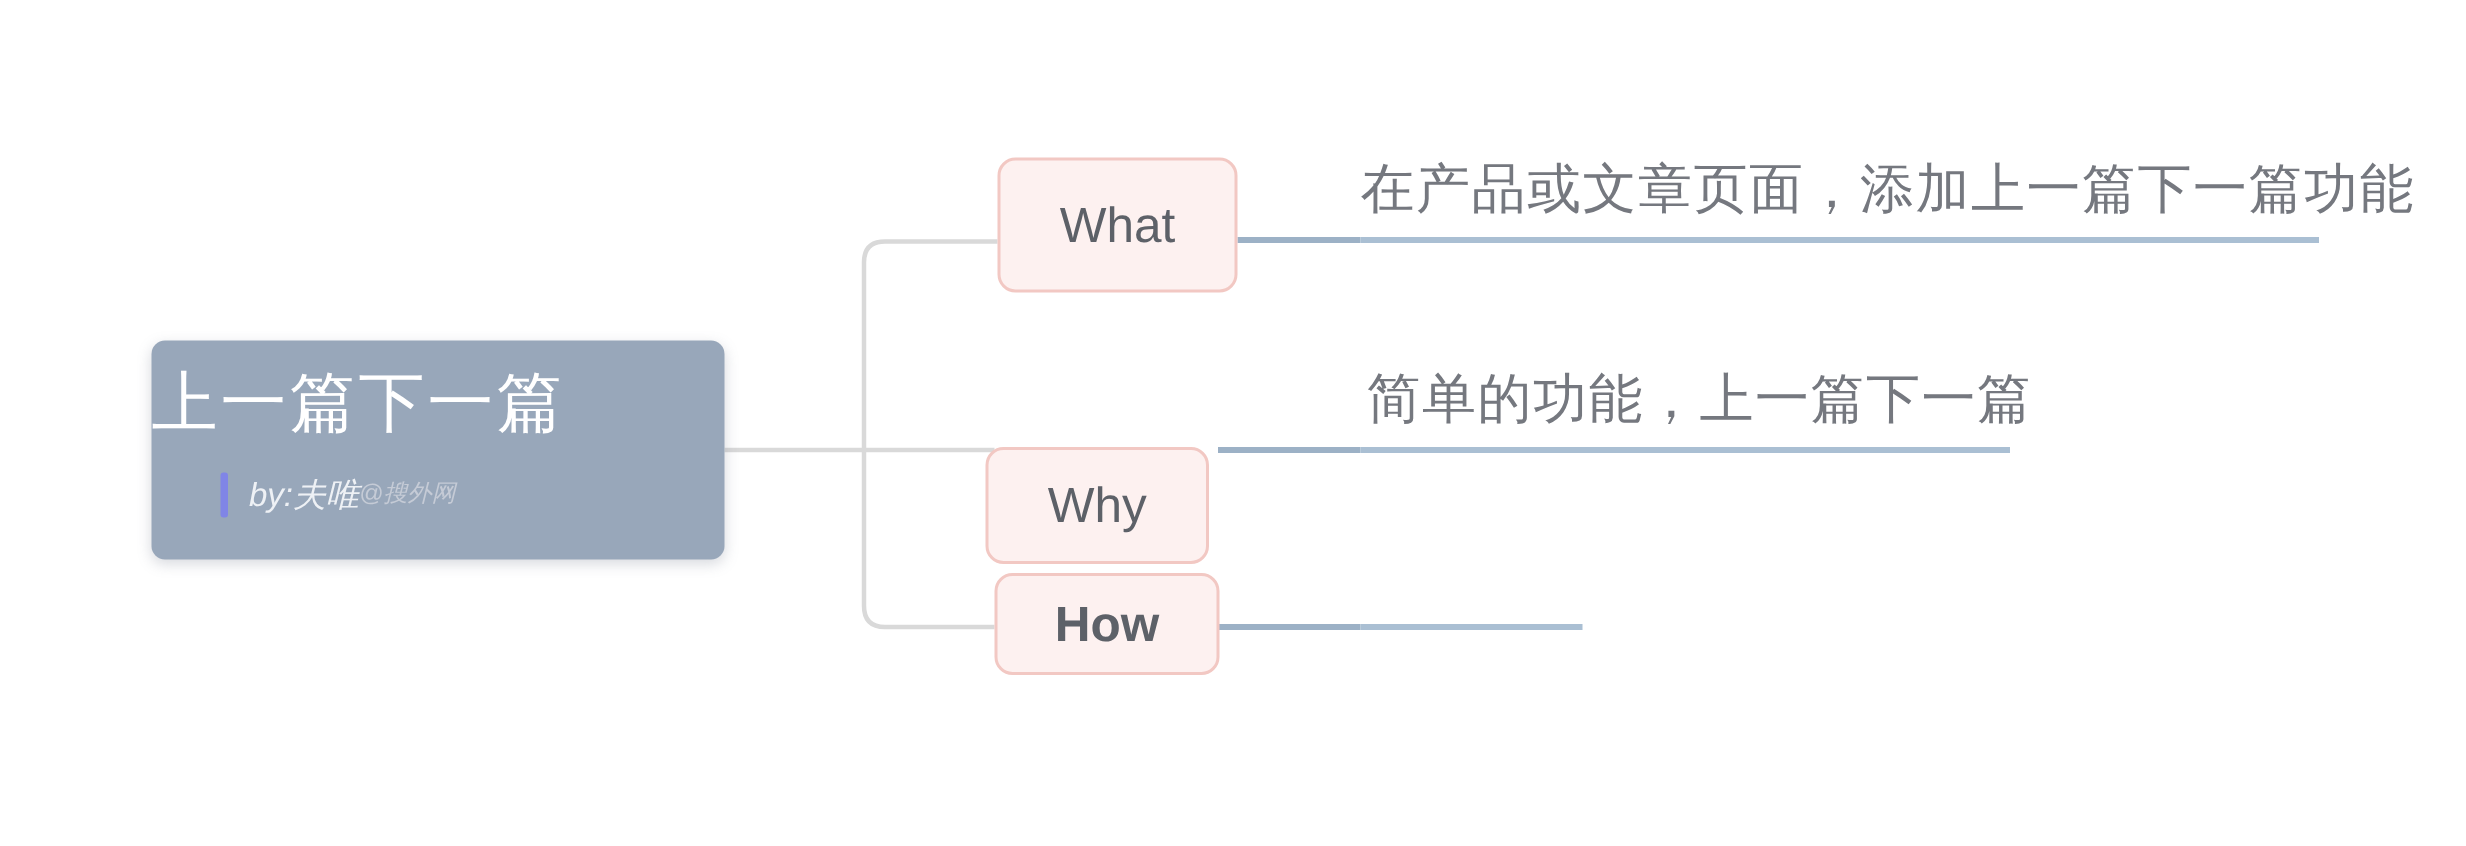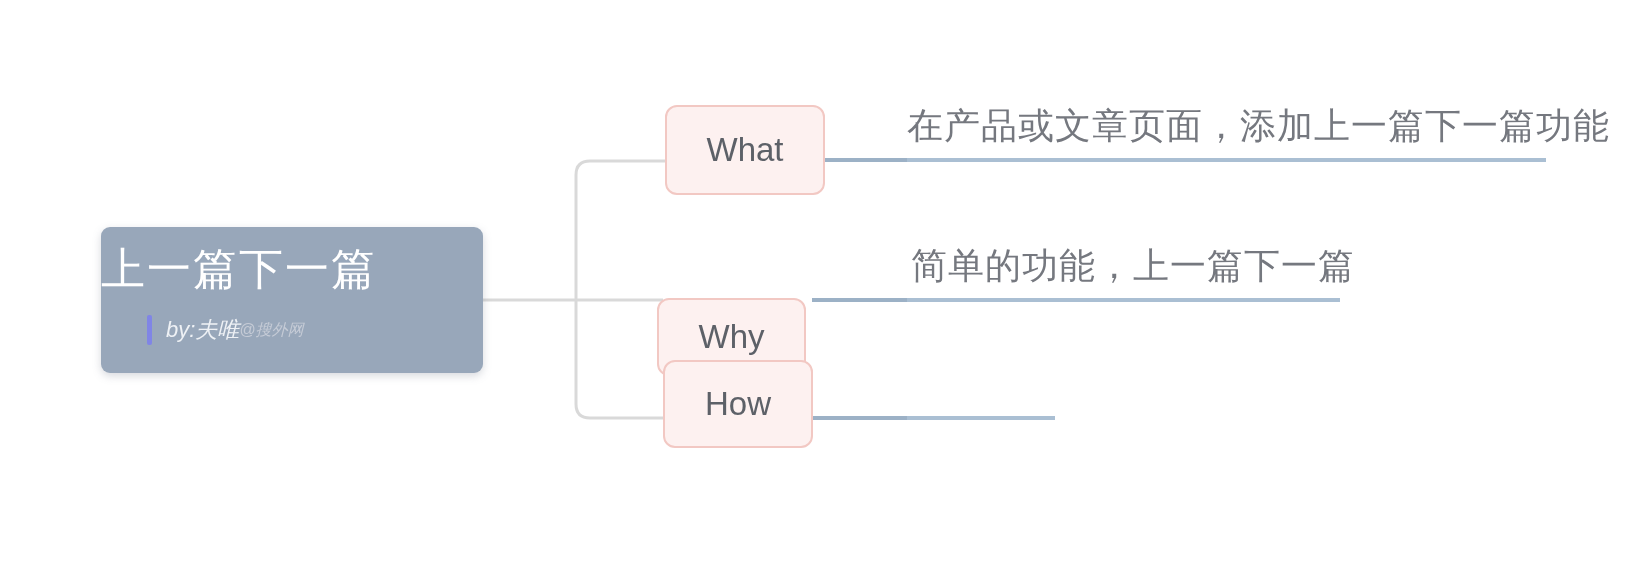--- a/index.html
+++ b/index.html
@@ -81,21 +81,21 @@
     border-radius: 12px;
     box-sizing: border-box;
     display: flex;
     align-items: center;
     justify-content: center;
     font-size: 33px;
     color: #5d6168;
   }
   .node-what { left: 665px; top: 105px; width: 160px; height: 90px; }
   .node-why  { left: 657px; top: 261px; width: 149px; height: 78px; margin-top: 37px; }
-  .node-how  { left: 663px; top: 360px; width: 150px; height: 88px; }
+  .node-how  { left: 663px; top: 382px; width: 150px; height: 68px; font-weight: bold; }
   .note {
     position: absolute;
     font-size: 36px;
     line-height: 34px;
     letter-spacing: 1px;
     color: #75787f;
     white-space: nowrap;
   }
   .note-what { left: 907px; top: 109px; }
   .note-why  { left: 911px; top: 249px; }

